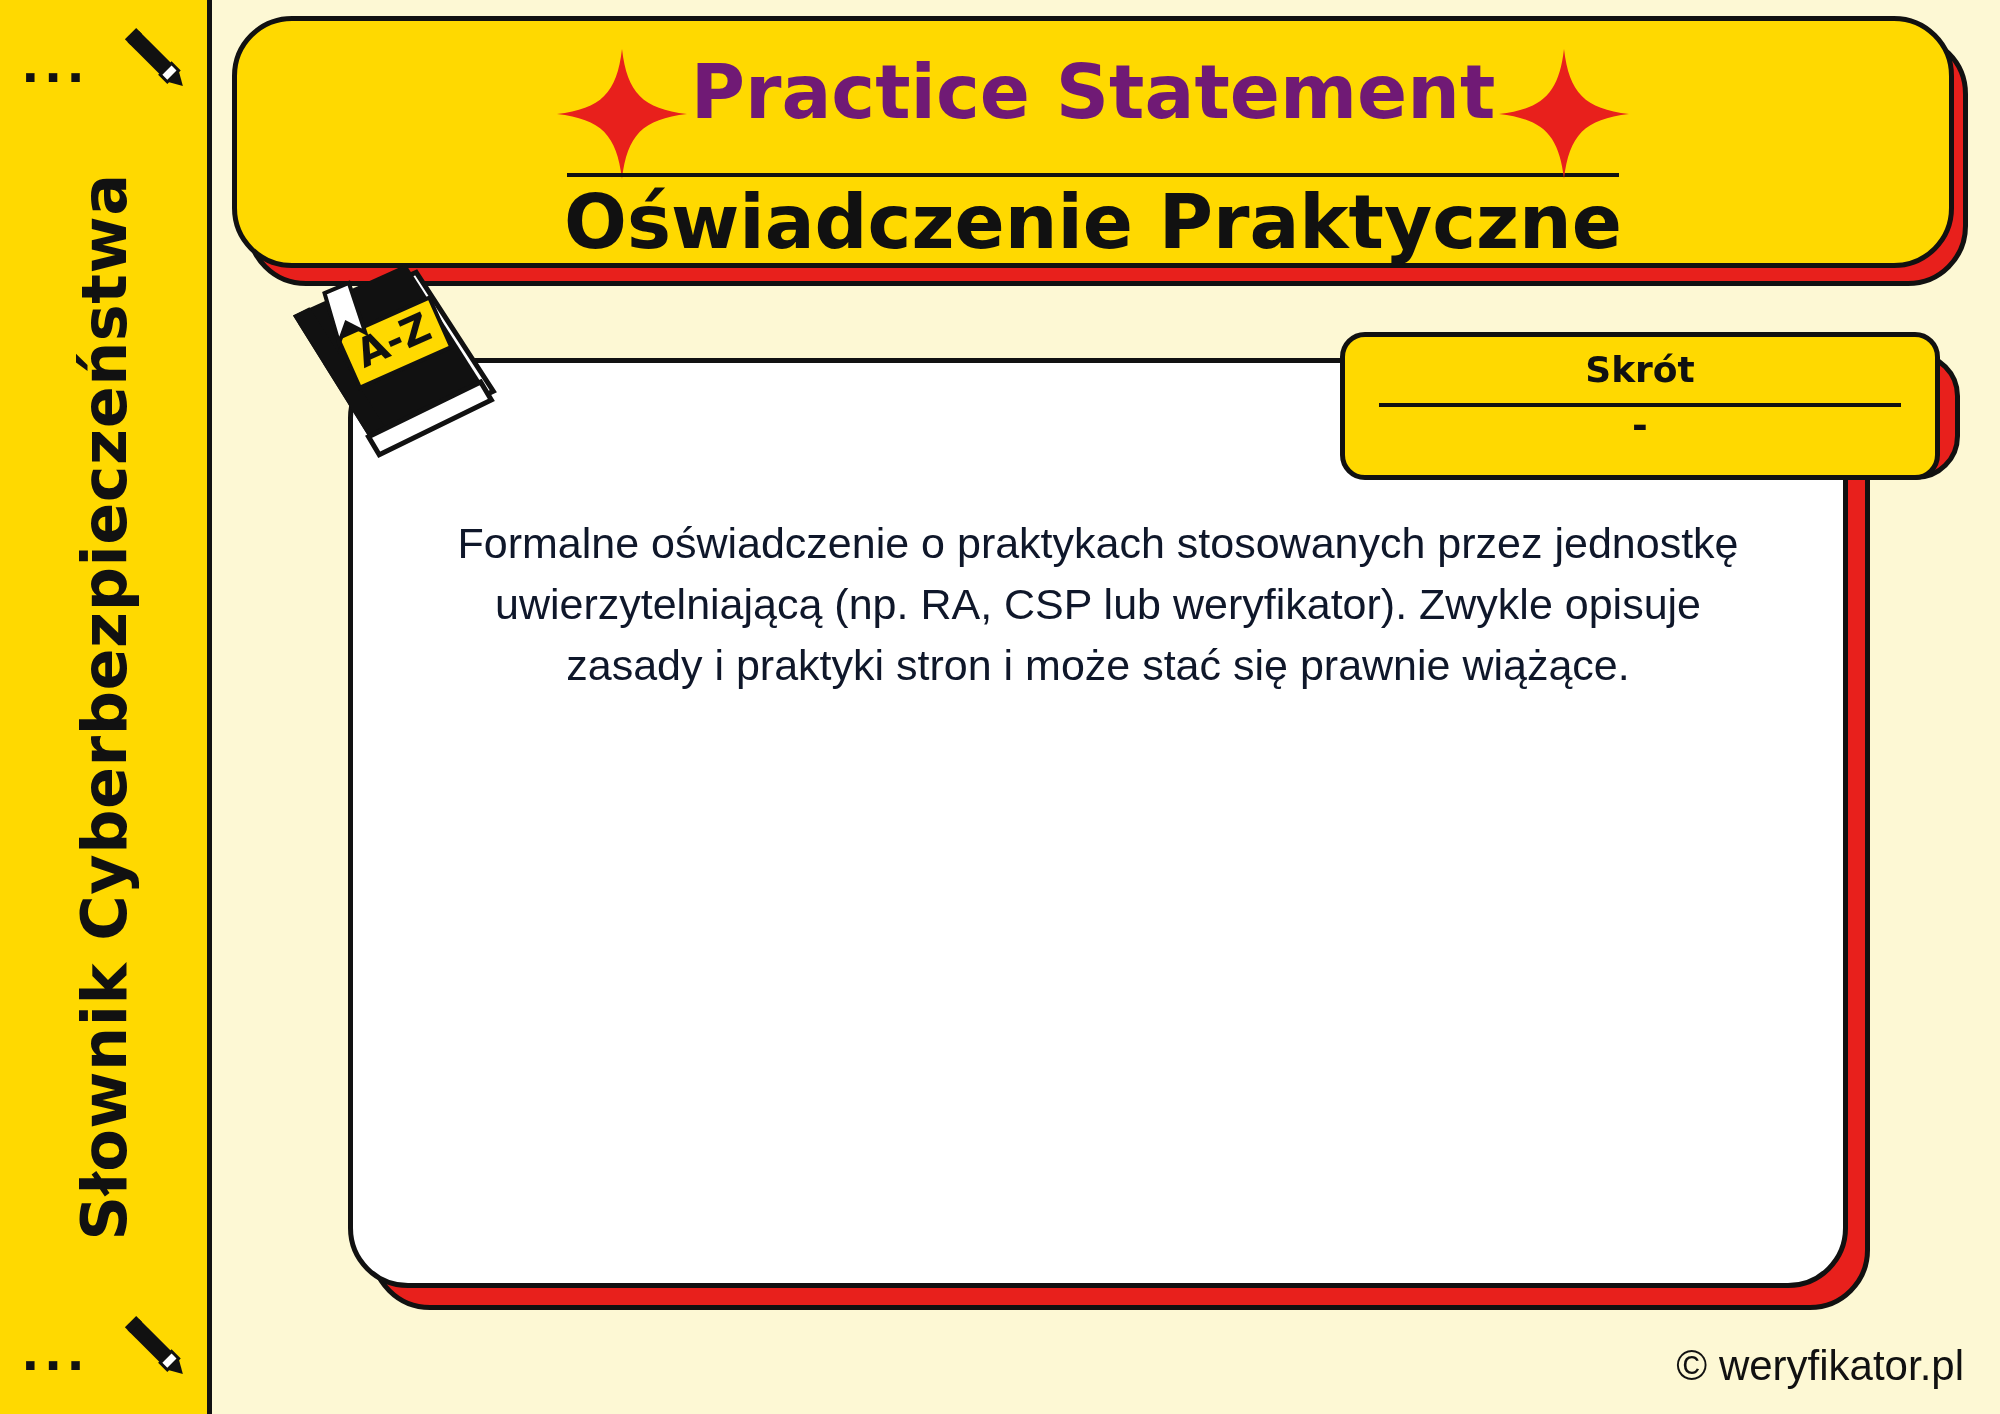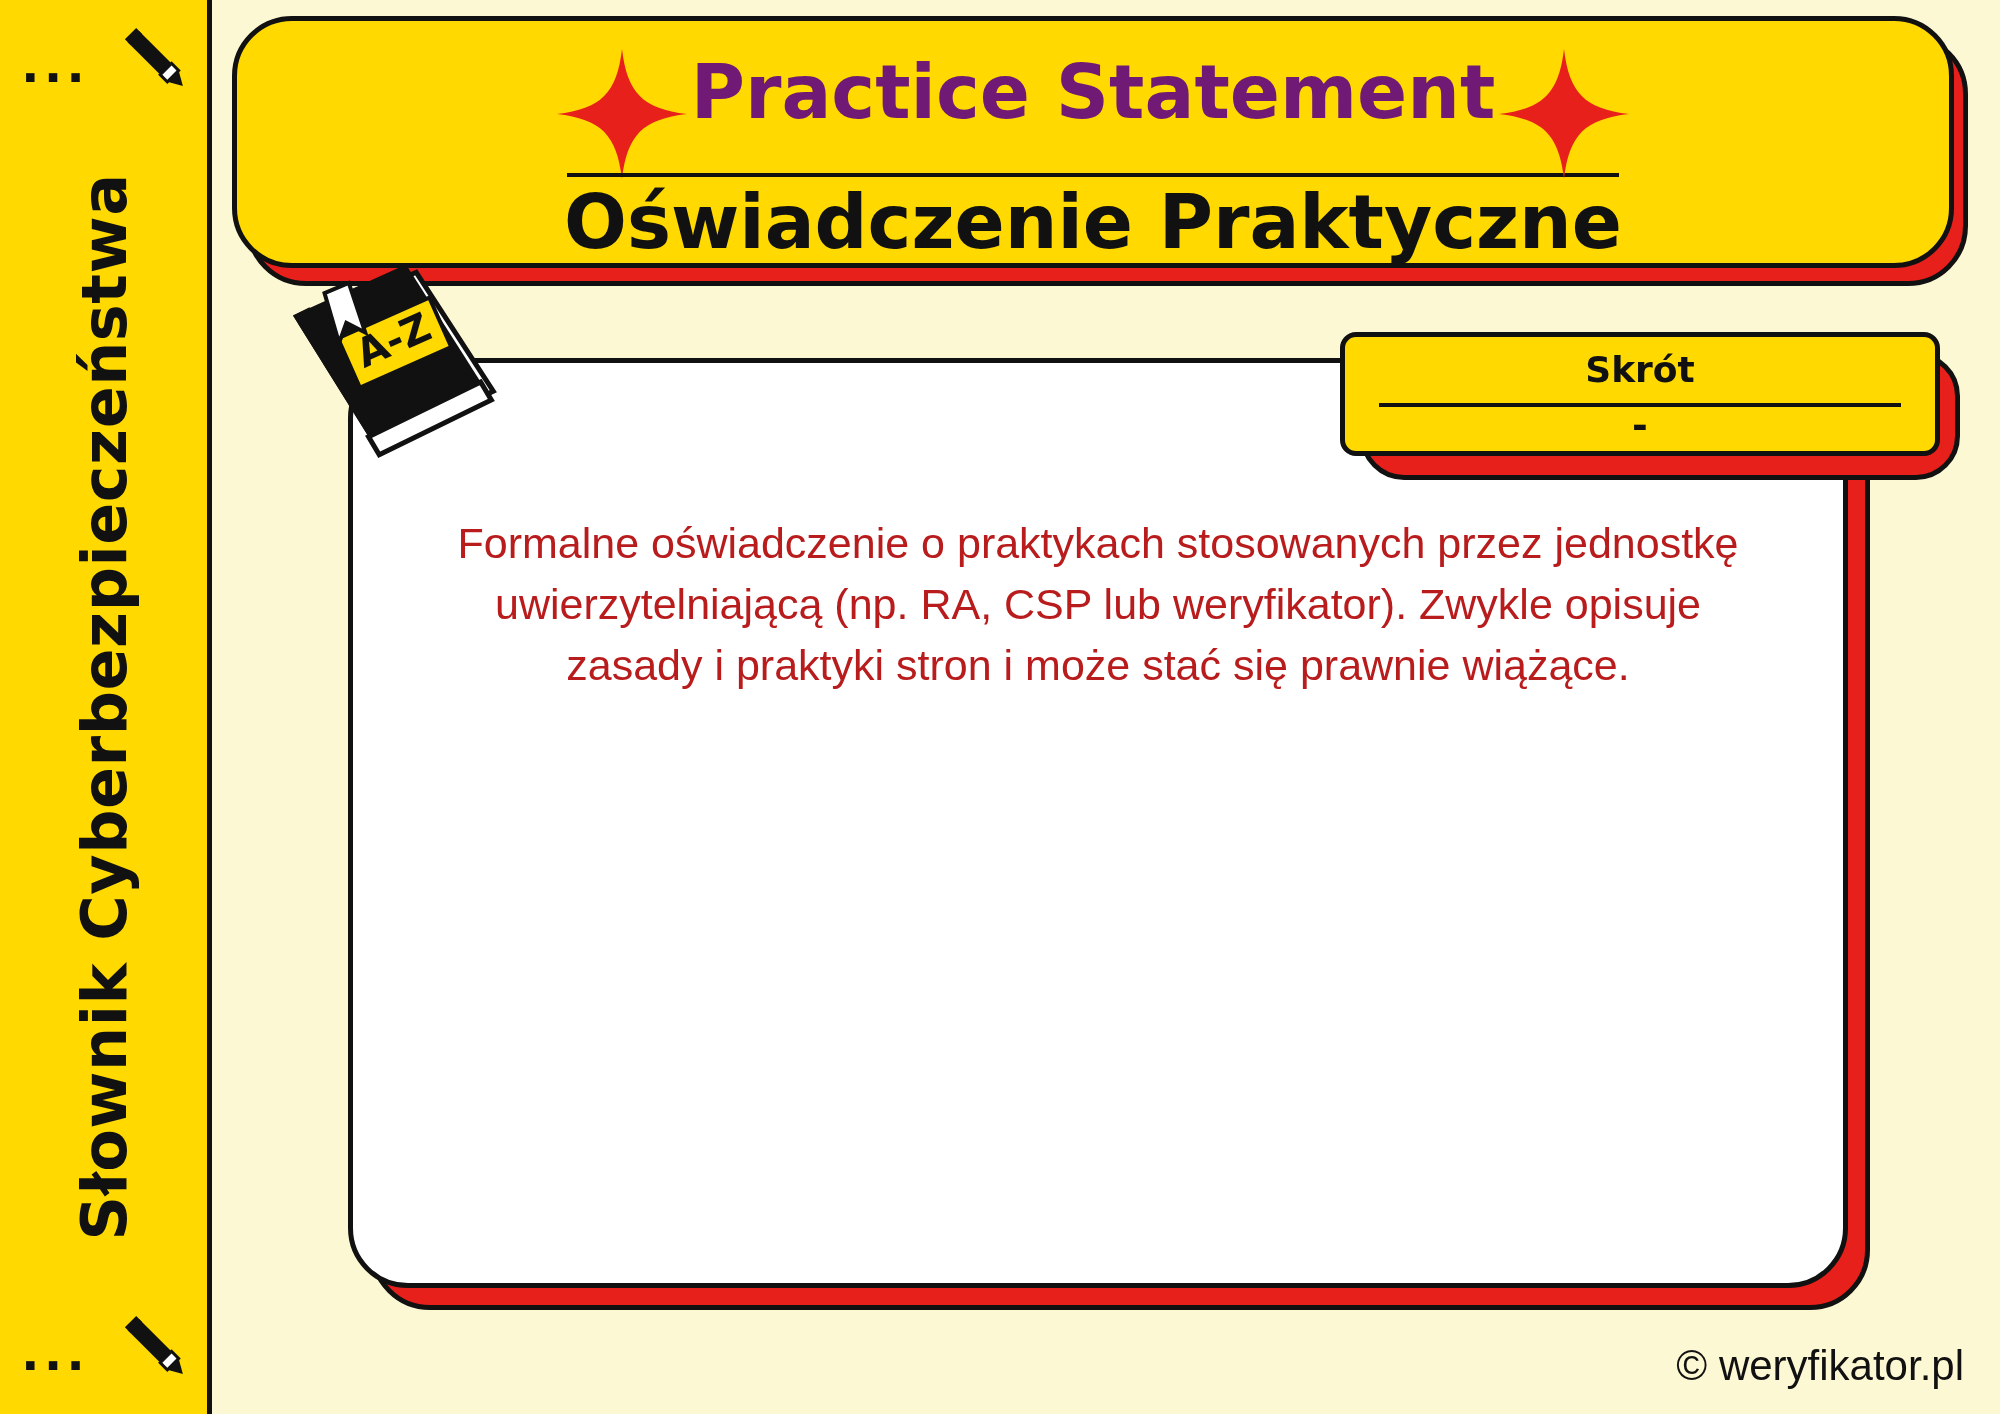--- a/index.html
+++ b/index.html
@@ -170,44 +170,44 @@
   }
   .definition-text {
     position: absolute;
     left: 80px;
     right: 80px;
     top: 150px;
     text-align: center;
     font-family: "Liberation Sans", sans-serif;
     font-size: 43px;
     line-height: 1.42;
-    color: #b91c1c;
+    color: #0f172a;
   }
 
   
   .skrot-shadow {
     position: absolute;
     left: 1360px;
     top: 352px;
     width: 600px;
     height: 128px;
     background: #e8201c;
     border: 5px solid #111111;
     border-radius: 44px;
     box-sizing: border-box;
   }
   .skrot {
     position: absolute;
     left: 1340px;
     top: 332px;
     width: 600px;
-    height: 124px;
+    height: 148px;
     background: #ffd900;
     border: 5px solid #111111;
-    border-radius: 16px;
+    border-radius: 25px;
     box-sizing: border-box;
   }
   .skrot-label {
     position: absolute;
     left: 0;
     right: 0;
     top: 12px;
     text-align: center;
     font-family: "DejaVu Sans", sans-serif;
     font-weight: 700;

